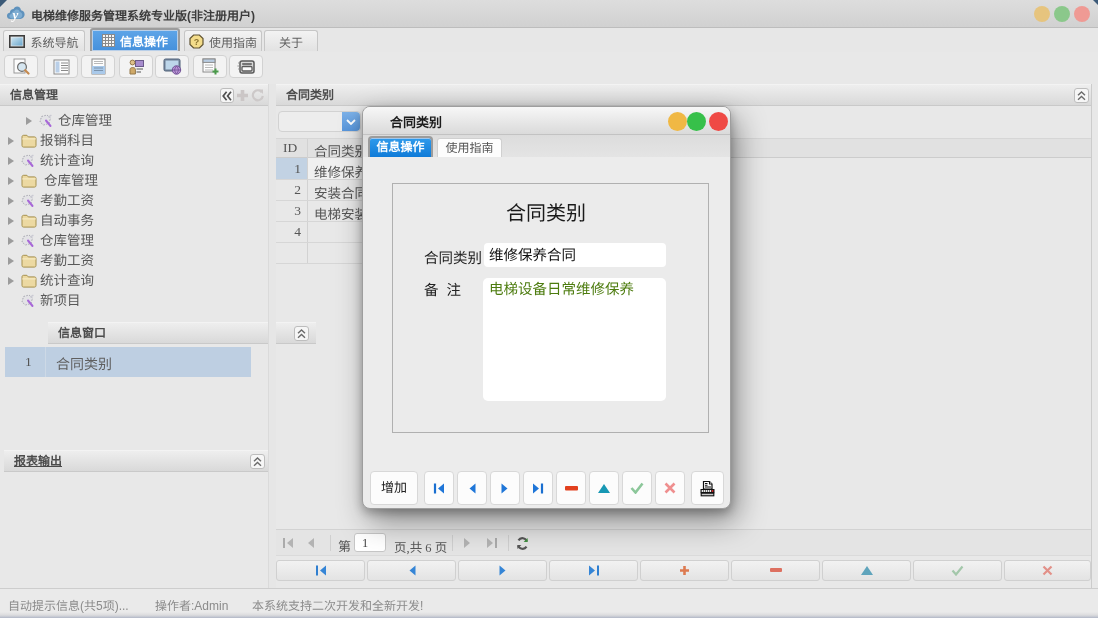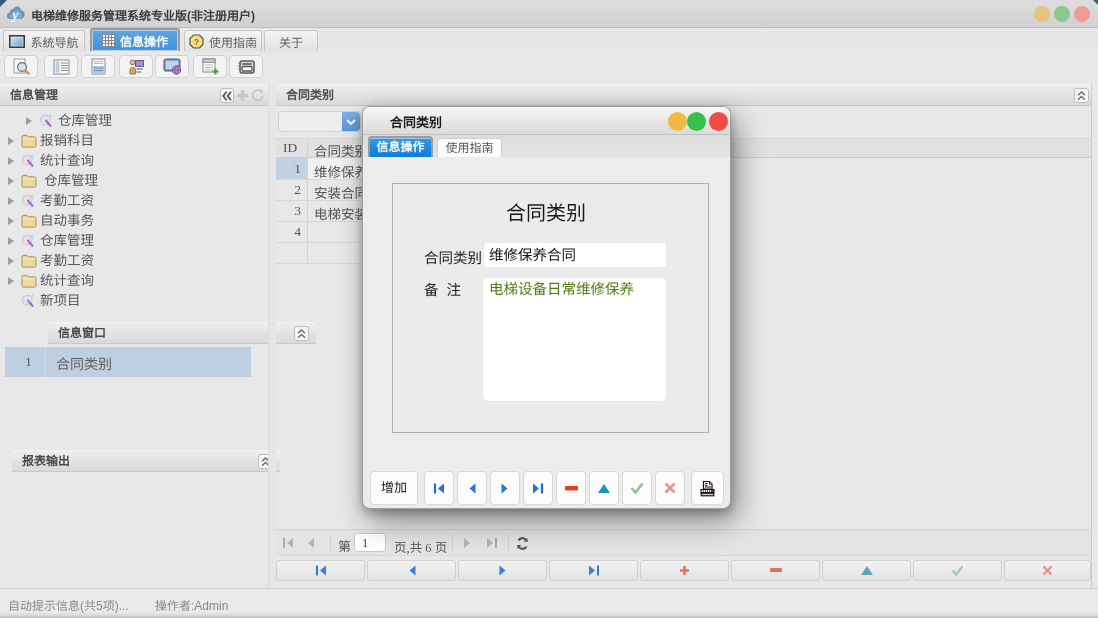--- a/index.html
+++ b/index.html
@@ -274,21 +274,21 @@
   <div class="sqbtn" style="left:246px;width:15px;"><svg width="9" height="10" viewBox="0 0 9 10" style="margin-top:2px">
         <path d="M1 4.2 L4.5 1 L8 4.2 M1 8.7 L4.5 5.5 L8 8.7" stroke="#6a6a6a" stroke-width="1.4" fill="none"></path>
       </svg></div>
 </div>
 <div class="abs" style="left:5px;top:347px;width:246px;height:30px;background:#becfe2;">
   <span class="abs serif" style="left:20px;top:7px;font-size:13.5px;color:#555">1</span>
   <span class="abs serif" style="left:51px;top:6px;font-size:14px;color:#5f5f5f">合同类别</span>
   <div class="abs" style="left:40px;top:0;width:1px;height:30px;background:#cdd9e6"></div>
 </div>
 
-<div class="phead" style="left:12px;top:450px;width:268px;">
+<div class="phead" style="left:4px;top:450px;width:268px;text-decoration:underline;">
   <span class="t">报表输出</span>
   <div class="sqbtn" style="left:246px;width:15px;"><svg width="9" height="10" viewBox="0 0 9 10" style="margin-top:2px">
         <path d="M1 4.2 L4.5 1 L8 4.2 M1 8.7 L4.5 5.5 L8 8.7" stroke="#6a6a6a" stroke-width="1.4" fill="none"></path>
       </svg></div>
 </div>
 
 <div class="abs" style="left:268px;top:84px;width:8px;height:504px;background:#e6e6e6;border-left:1px solid #dadada"></div>
 
 <div class="phead" style="left:276px;top:84px;width:815px;">
   <span class="t">合同类别</span>
@@ -481,13 +481,14 @@
         </g>
         <circle cx="13.6" cy="11" r=".9" fill="#e02020"></circle>
         <rect x="2.2" y="13.2" width="12.6" height="2.6" fill="#c9c9c9" stroke="#111" stroke-width="1.1"></rect>
       </svg>
     </div>
 </div>
 
 <div class="abs" style="left:0;top:588px;width:1098px;height:30px;background:linear-gradient(#eaeaea 0 23px,#dcdcde 26px,#c2c6d0 28px,#9aa2ba 30px);border-top:1px solid #cdcdcd;">
   <span class="abs" style="left:8px;top:7px;font-size:12px;color:#8b8b8b">自动提示信息(共5项)...</span>
   <span class="abs" style="left:155px;top:7px;font-size:12px;color:#8b8b8b">操作者:Admin</span>
+  <span class="abs" style="left:252px;top:7px;font-size:12px;color:#8b8b8b">本系统支持二次开发和全新开发!</span>
 </div>
 
 </body></html>

